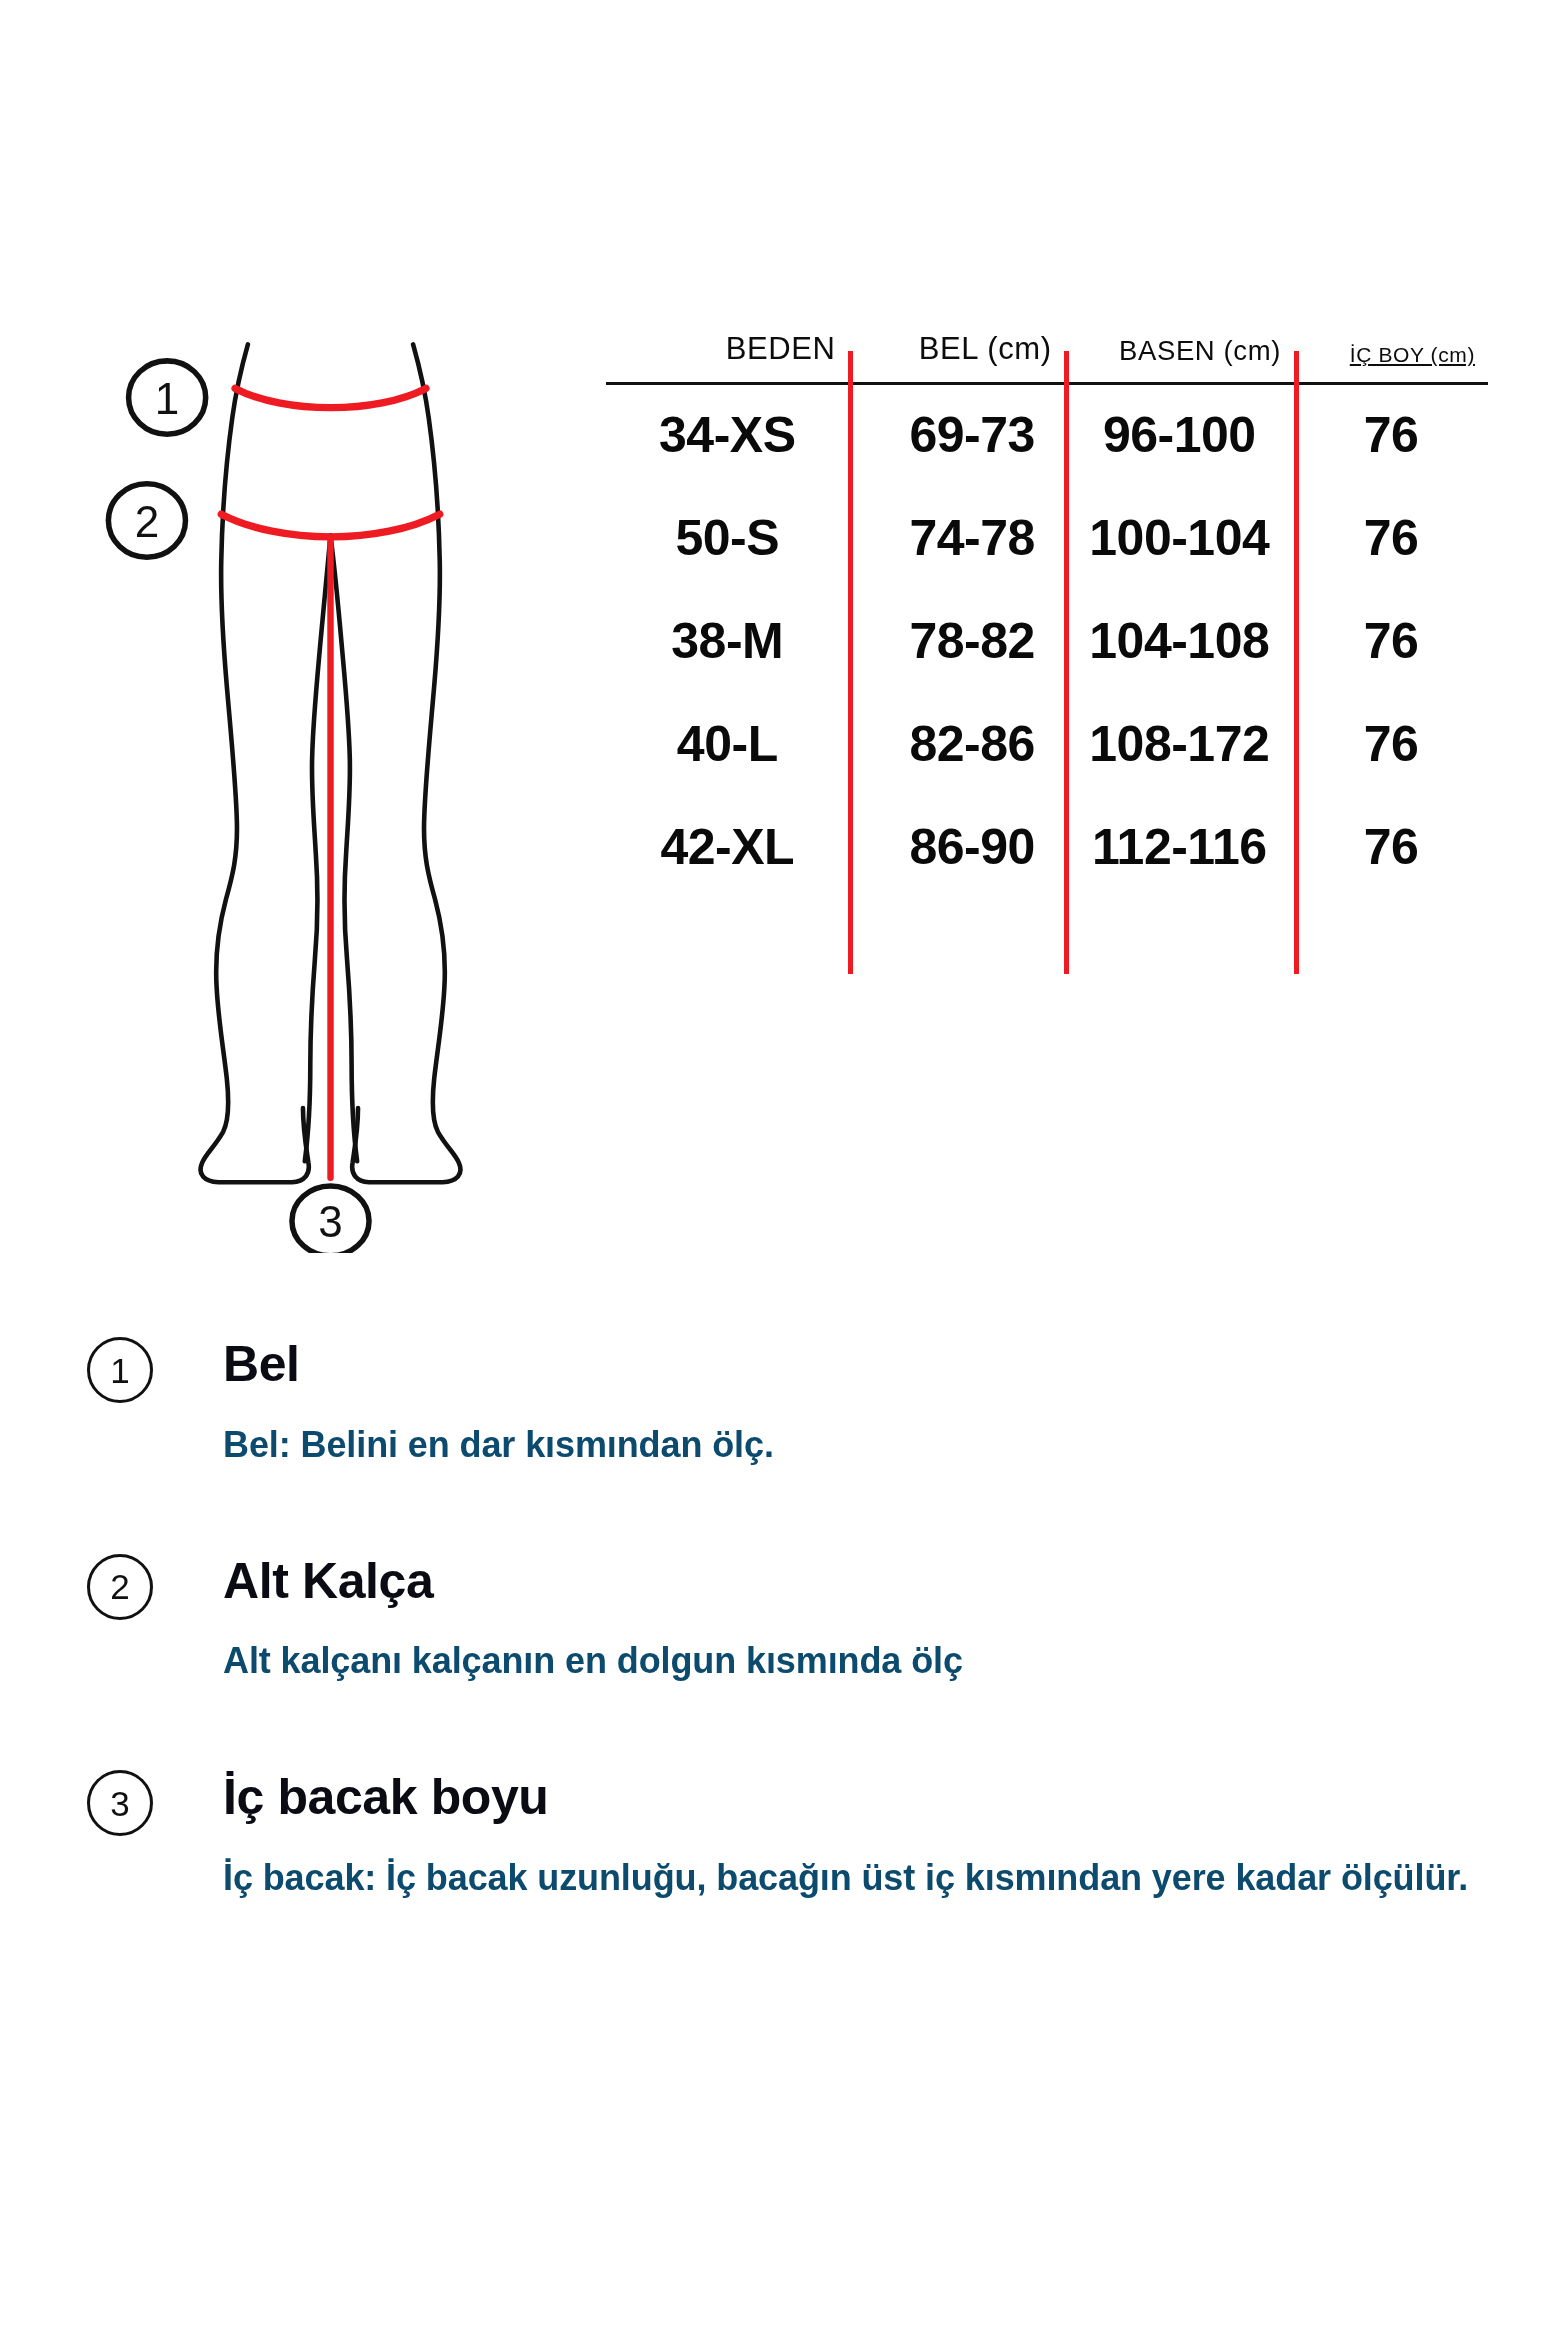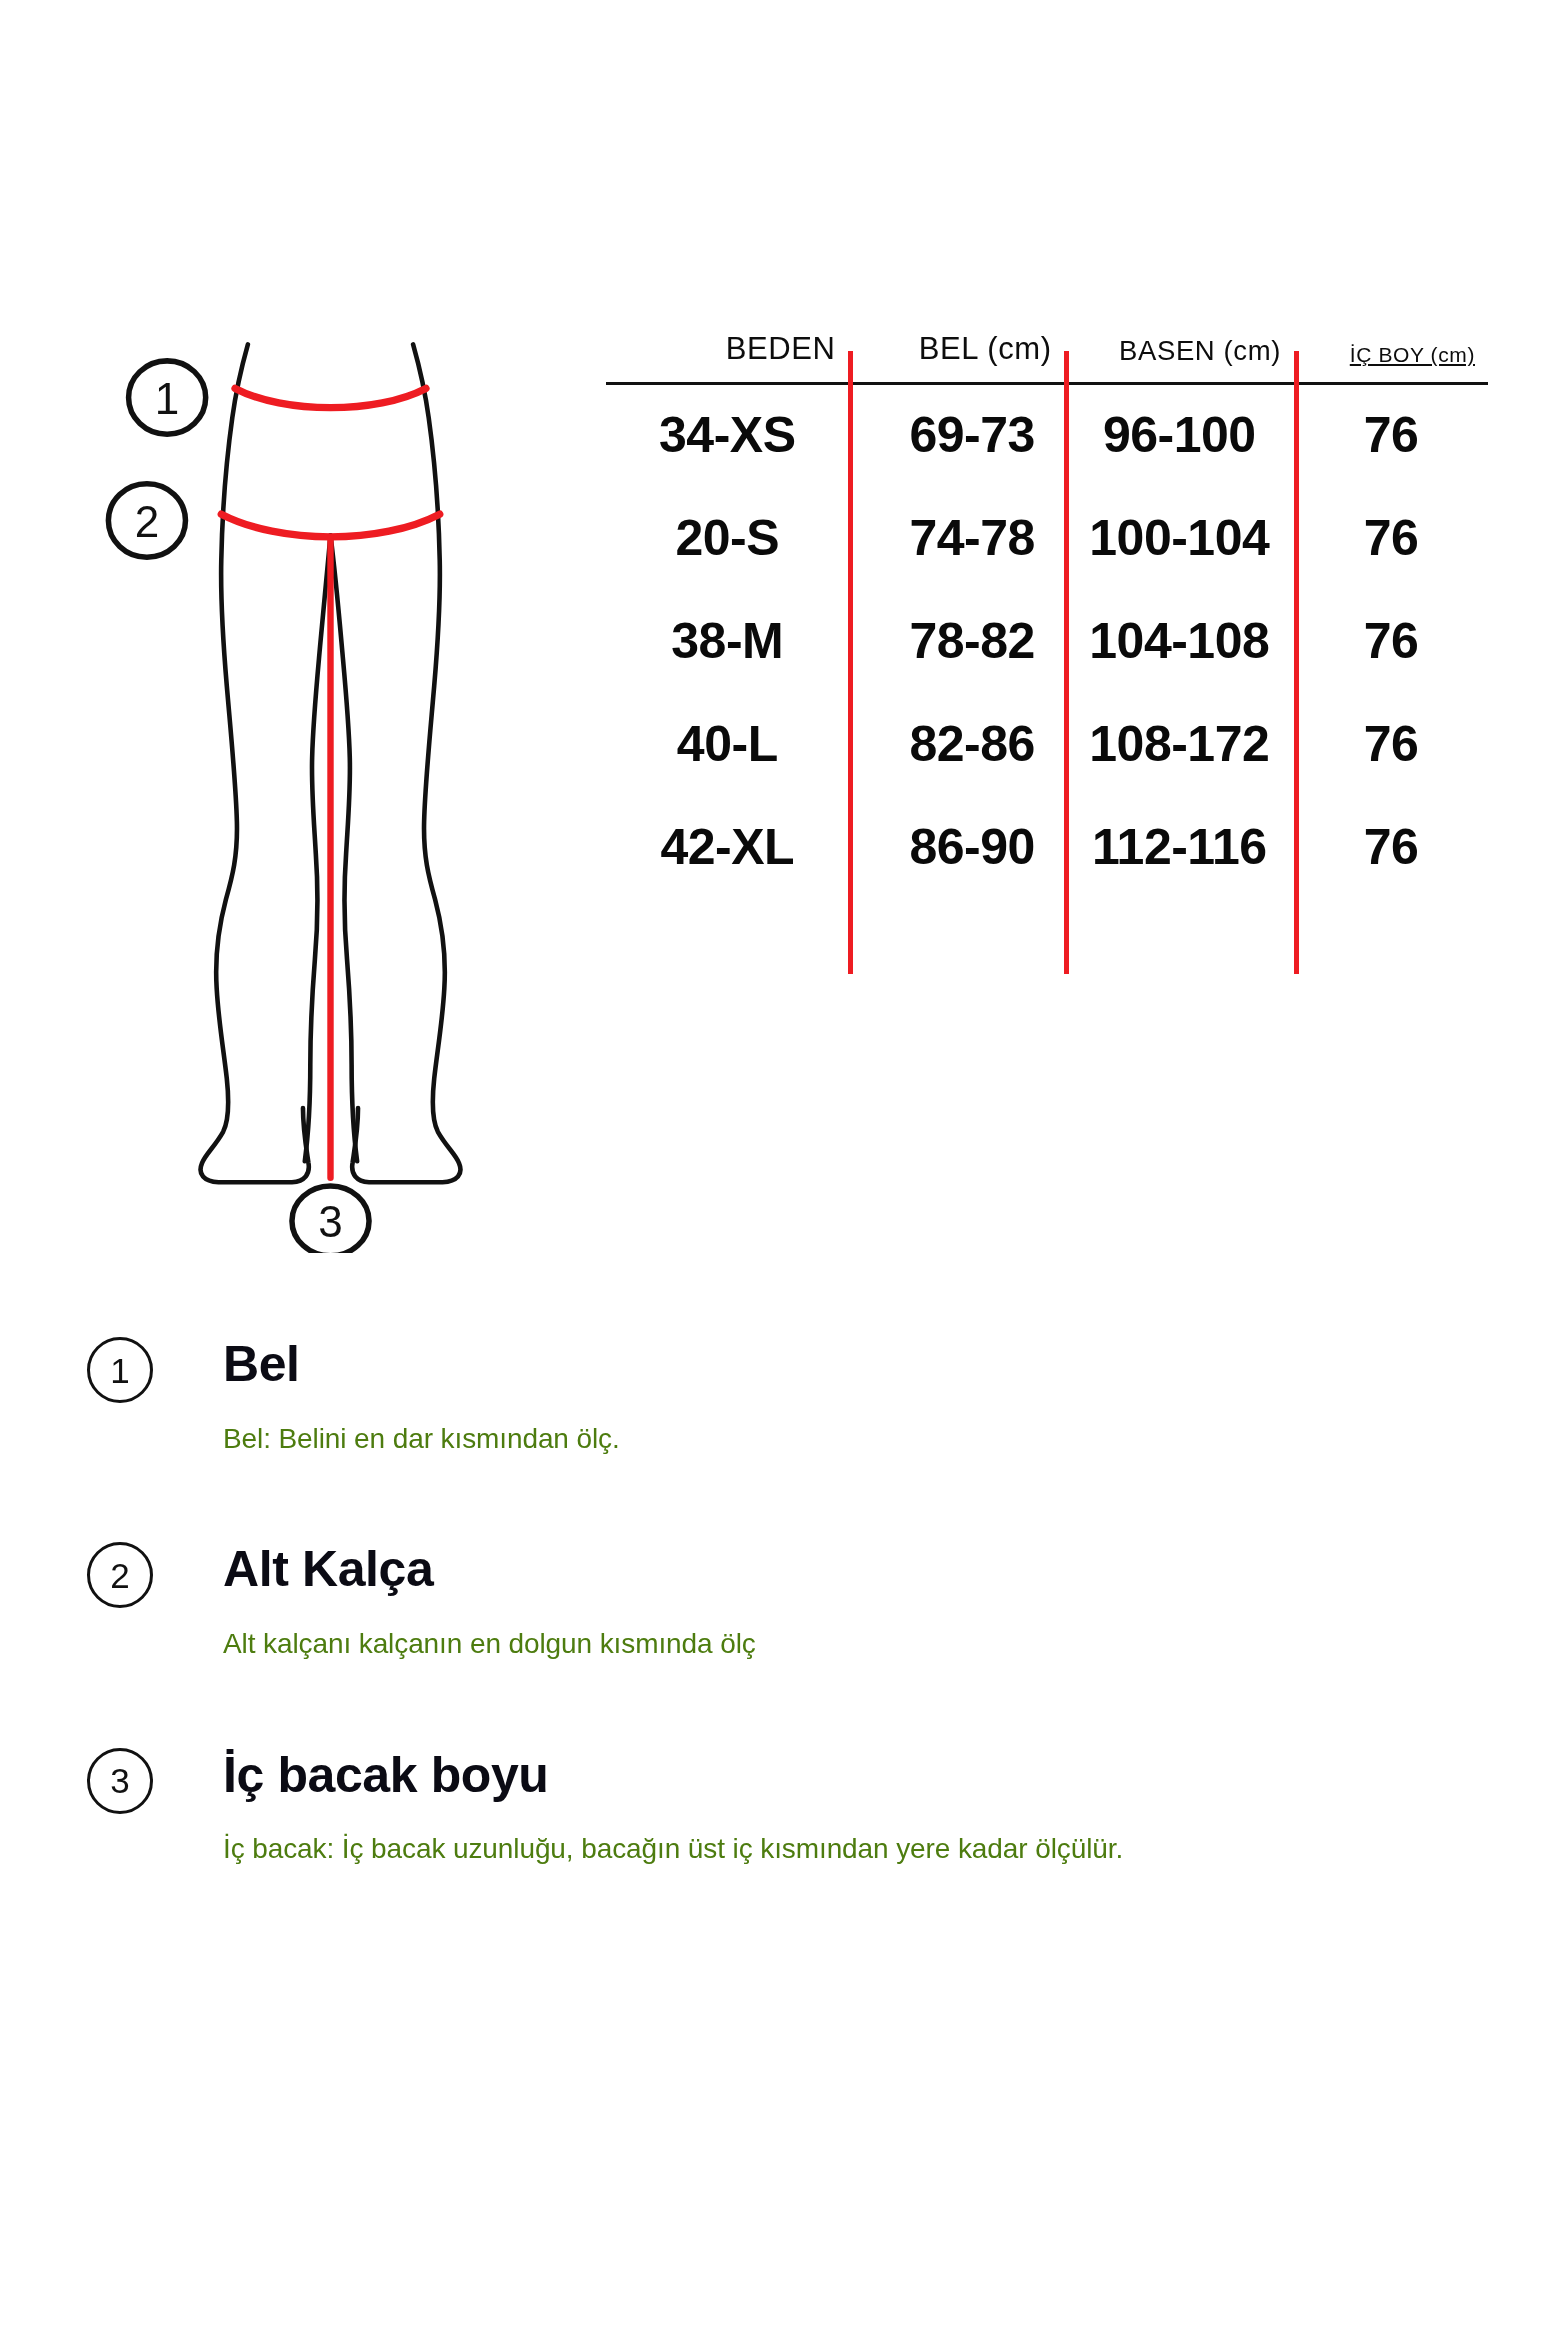--- a/index.html
+++ b/index.html
@@ -131,23 +131,23 @@
   .legend-title {
     font-size: 50px;
     font-weight: 700;
     color: #0b0b14;
     line-height: 1.08;
     letter-spacing: -0.4px;
   }
 
   .legend-desc {
     margin-top: 27.5px;
-    font-size: 28px;
-    font-weight: 400;
-    color: #4d7c0f;
+    font-size: 36px;
+    font-weight: 700;
+    color: #0c4a6e;
     line-height: 1.42;
     max-width: 1267px;
     letter-spacing: -0.1px;
   }
 </style>
 </head>
 <body>
 
 <div class="top-section">
 
@@ -244,21 +244,21 @@
         </tr>
       </thead>
       <tbody>
         <tr>
           <td class="col-beden">34-XS</td>
           <td class="col-bel">69-73</td>
           <td class="col-basen">96-100</td>
           <td class="col-icboy">76</td>
         </tr>
         <tr>
-          <td class="col-beden">20-S</td>
+          <td class="col-beden">50-S</td>
           <td class="col-bel">74-78</td>
           <td class="col-basen">100-104</td>
           <td class="col-icboy">76</td>
         </tr>
         <tr>
           <td class="col-beden">38-M</td>
           <td class="col-bel">78-82</td>
           <td class="col-basen">104-108</td>
           <td class="col-icboy">76</td>
         </tr>

